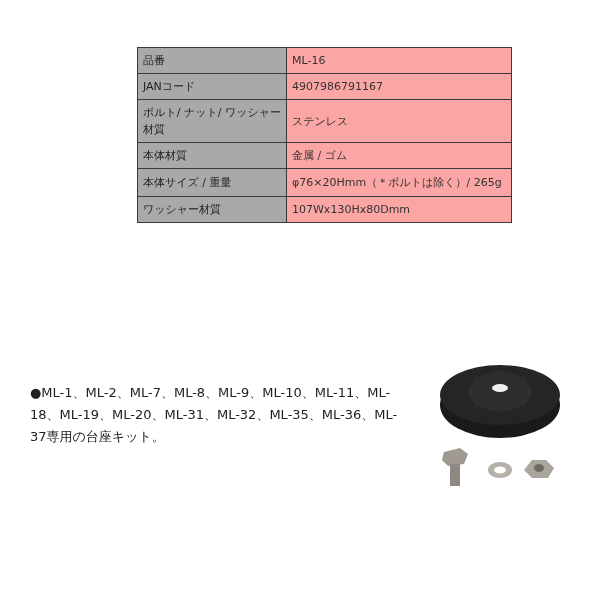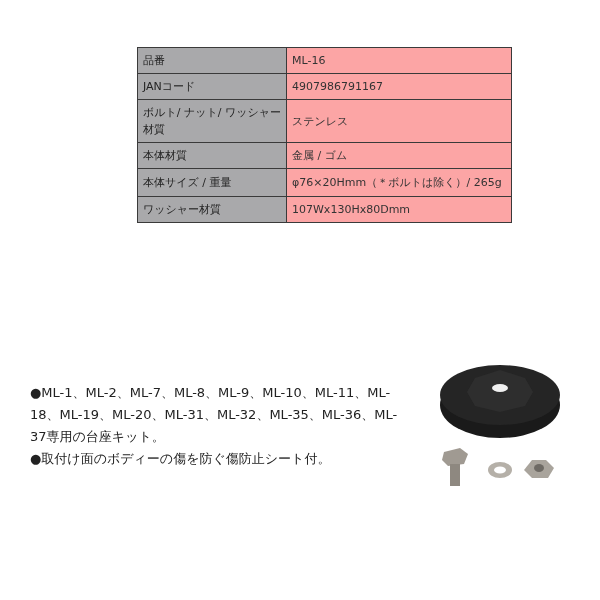--- a/index.html
+++ b/index.html
@@ -42,21 +42,20 @@
     </tr>
     <tr style="height:25px">
       <td class="label">ワッシャー材質</td>
       <td class="value">107Wx130Hx80Dmm</td>
     </tr>
   </tbody>
 </table>
 
 <div class="desc">
   <p>●ML-1、ML-2、ML-7、ML-8、ML-9、ML-10、ML-11、ML-18、ML-19、ML-20、ML-31、ML-32、ML-35、ML-36、ML-37専用の台座キット。</p>
-  <p>●取付け面のボディーの傷を防ぐ傷防止シート付。</p>
 </div>
 
 <div class="product" title="magnet base with bolt, washer and nut">
   <svg width="160" height="160" viewBox="0 0 160 160">
 
     <ellipse cx="80" cy="65" rx="60" ry="33" fill="#1a1a1a"></ellipse>
     <ellipse cx="80" cy="55" rx="60" ry="30" fill="#252525"></ellipse>
     <polygon points="55,38 80,30 105,38 113,52 105,66 80,72 55,66 47,52" fill="#2e2e2e"></polygon>
     <ellipse cx="80" cy="48" rx="8" ry="4" fill="#f0f0f0"></ellipse>
 

